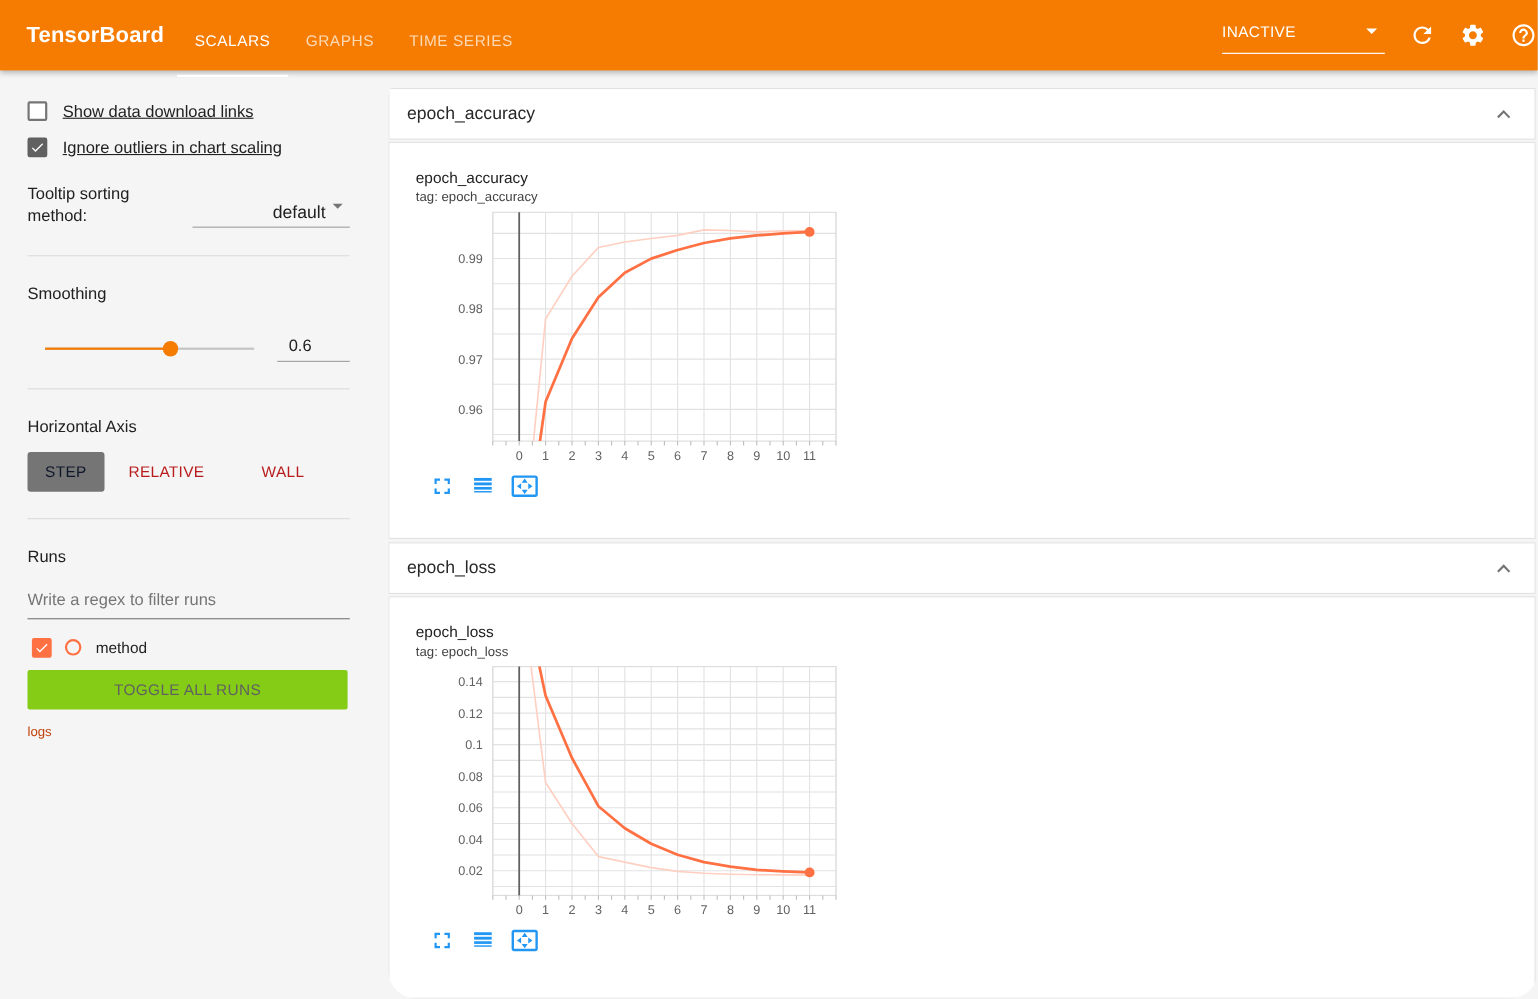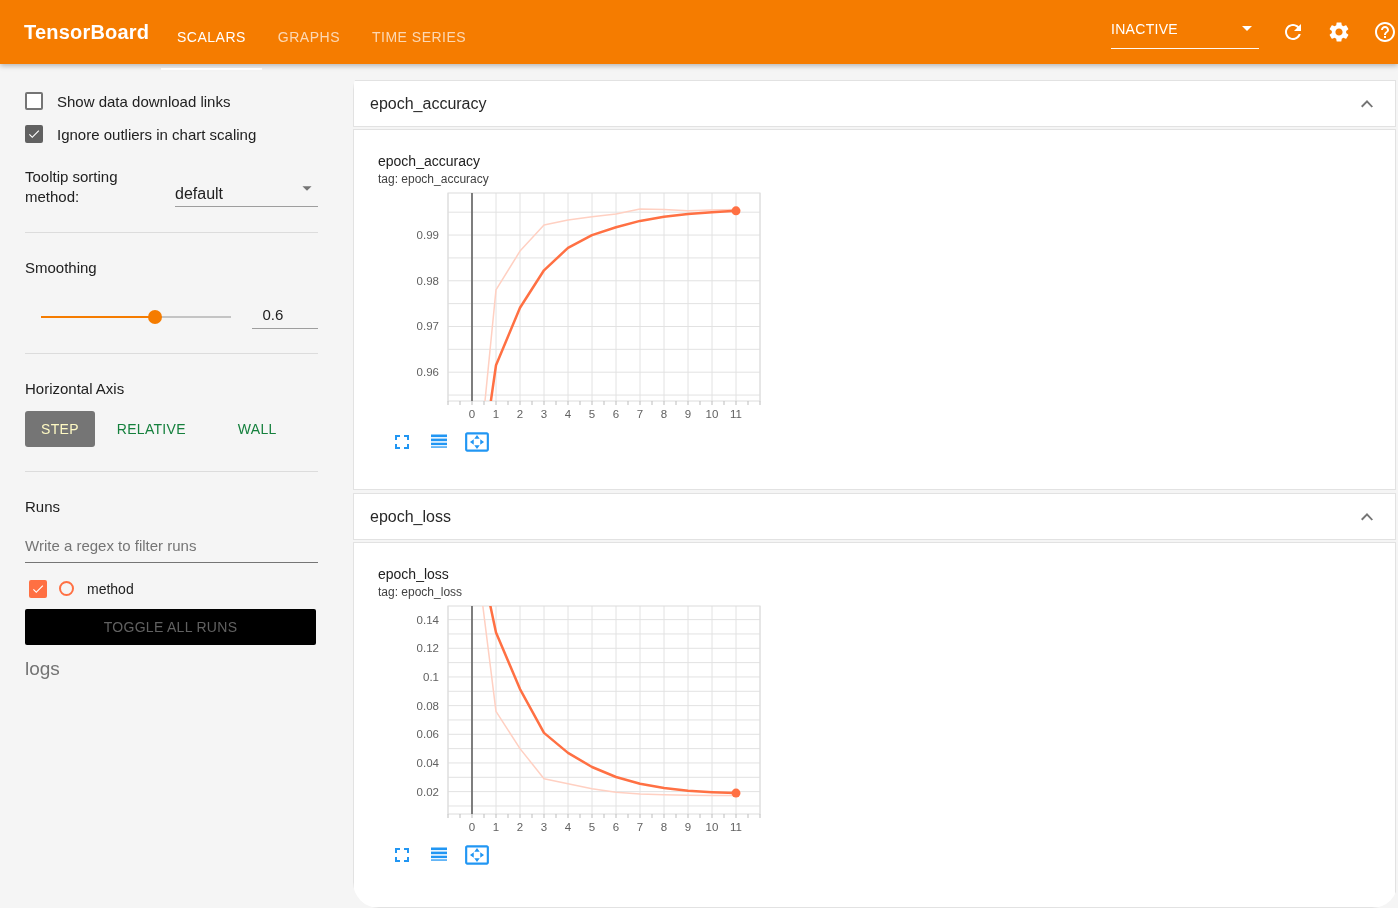--- a/index.html
+++ b/index.html
@@ -34,75 +34,75 @@
   .icon-btn svg{ width:24px; height:24px; fill:#fff; }
   .status-select svg{ width:24px; height:24px; fill:#fff; }
 
   
   .sidebar{
     position:absolute; top:64px; left:0; width:353px; bottom:0;
     padding:28px 35px 0 25px; background:#f5f5f5;
   }
   .side-section{ border-bottom:1px solid #dcdcdc; padding-bottom:24px; }
   .side-section.last{ border-bottom:none; }
-  .check-row{ display:flex; align-items:center; margin-bottom:15px; cursor:pointer;}
+  .check-row{ display:flex; align-items:center; margin-bottom:15px; cursor:pointer;text-decoration:underline;}
   .checkbox{
     width:18px; height:18px; border:2px solid #757575; border-radius:2px;
     background:#fff; flex:0 0 auto; display:flex; align-items:center; justify-content:center;
   }
   .checkbox.checked-gray{ background:#616161; border-color:#616161; }
   .checkbox.checked-orange{ background:#ff7043; border-color:#ff7043; }
   .checkbox svg{ width:16px; height:16px; fill:#fff; }
   .check-label{ margin-left:14px; font-size:15px; }
   .tooltip-row{ display:flex; margin-top:24px; }
   .tooltip-label{ font-size:15px; width:150px; line-height:1.35; }
   .dropdown{
     flex:1; border-bottom:1px solid #9e9e9e; display:flex; align-items:flex-end;
-    justify-content:space-between; padding-bottom:3px; font-size:16px; cursor:pointer;
+    justify-content:flex-end; padding-bottom:3px; font-size:16px; cursor:pointer;
     margin-top:10px; height:30px;
   }
   .dropdown svg{ width:22px; height:22px; fill:#757575; }
   .section-title{ font-size:15px; padding-top:26px; }
   .slider-row{ display:flex; align-items:center; margin-top:30px; }
   .slider{ position:relative; width:192px; height:14px; margin-left:16px; cursor:pointer;}
   .slider-track{ position:absolute; top:6px; left:0; right:0; height:2px; background:#c4c4c4; }
   .slider-fill{ position:absolute; top:6px; left:0; height:2px; background:#f57c00; }
   .slider-thumb{
     position:absolute; top:0; width:14px; height:14px; border-radius:50%;
     background:#f57c00; transform:translateX(-50%);
   }
   .slider-value{
     margin-left:21px; width:66px; border-bottom:1px solid #9e9e9e;
     font-size:15px; padding:0 0 5px 10px;
   }
   .axis-buttons{ display:flex; align-items:center; margin-top:14px; }
   .axis-btn{
-    font-size:14px; letter-spacing:.3px; color:#15803d; padding:10px 16px;
+    font-size:14px; letter-spacing:.3px; color:#b91c1c; padding:10px 16px;
     border-radius:3px; cursor:pointer; margin-right:6px; background:transparent; border:none;
     font-family:"Liberation Sans",sans-serif;
   }
-  .axis-btn.active{ background:#757575; color:#fef9c3; }
+  .axis-btn.active{ background:#757575; color:#0f172a; }
   .filter-input{
     margin-top:22px; width:100%; border:none; outline:none; background:transparent;
     border-bottom:1px solid #757575; font-size:15px; padding-bottom:8px;
     font-family:"Liberation Sans",sans-serif; color:#212121;
   }
   .filter-input::placeholder{ color:#757575; opacity:1; }
   .run-row{ display:flex; align-items:center; margin-top:17px; padding-left:4px;}
   .run-isolator{
     width:15px; height:15px; border:2px solid #ff7043; border-radius:50%;
     margin-left:12px; cursor:pointer; flex:0 0 auto;
   }
   .run-label{ margin-left:13px; font-size:14px; }
   .toggle-all-btn{
-    margin-top:11px; width:291px; height:36px; background:#000000; border:none;
+    margin-top:11px; width:291px; height:36px; background:#84cc16; border:none;
     border-radius:2px; color:#616161; font-size:14px; letter-spacing:.3px;
     font-family:"Liberation Sans",sans-serif; cursor:pointer;
   }
-  .logs-label{ margin-top:13px; font-size:19px; color:#737373; }
+  .logs-label{ margin-top:13px; font-size:12px; color:#c2410c; }
 
   
   .main{
     position:absolute; left:353px; top:64px; right:0; bottom:0;
     padding:16px 2px 0 0; overflow:hidden;border-radius:26px;
   }
   .card-header{
     background:#fff; border:1px solid #e2e2e2; height:47px;
     display:flex; align-items:center; padding:0 16px; margin-bottom:2px;
   }

